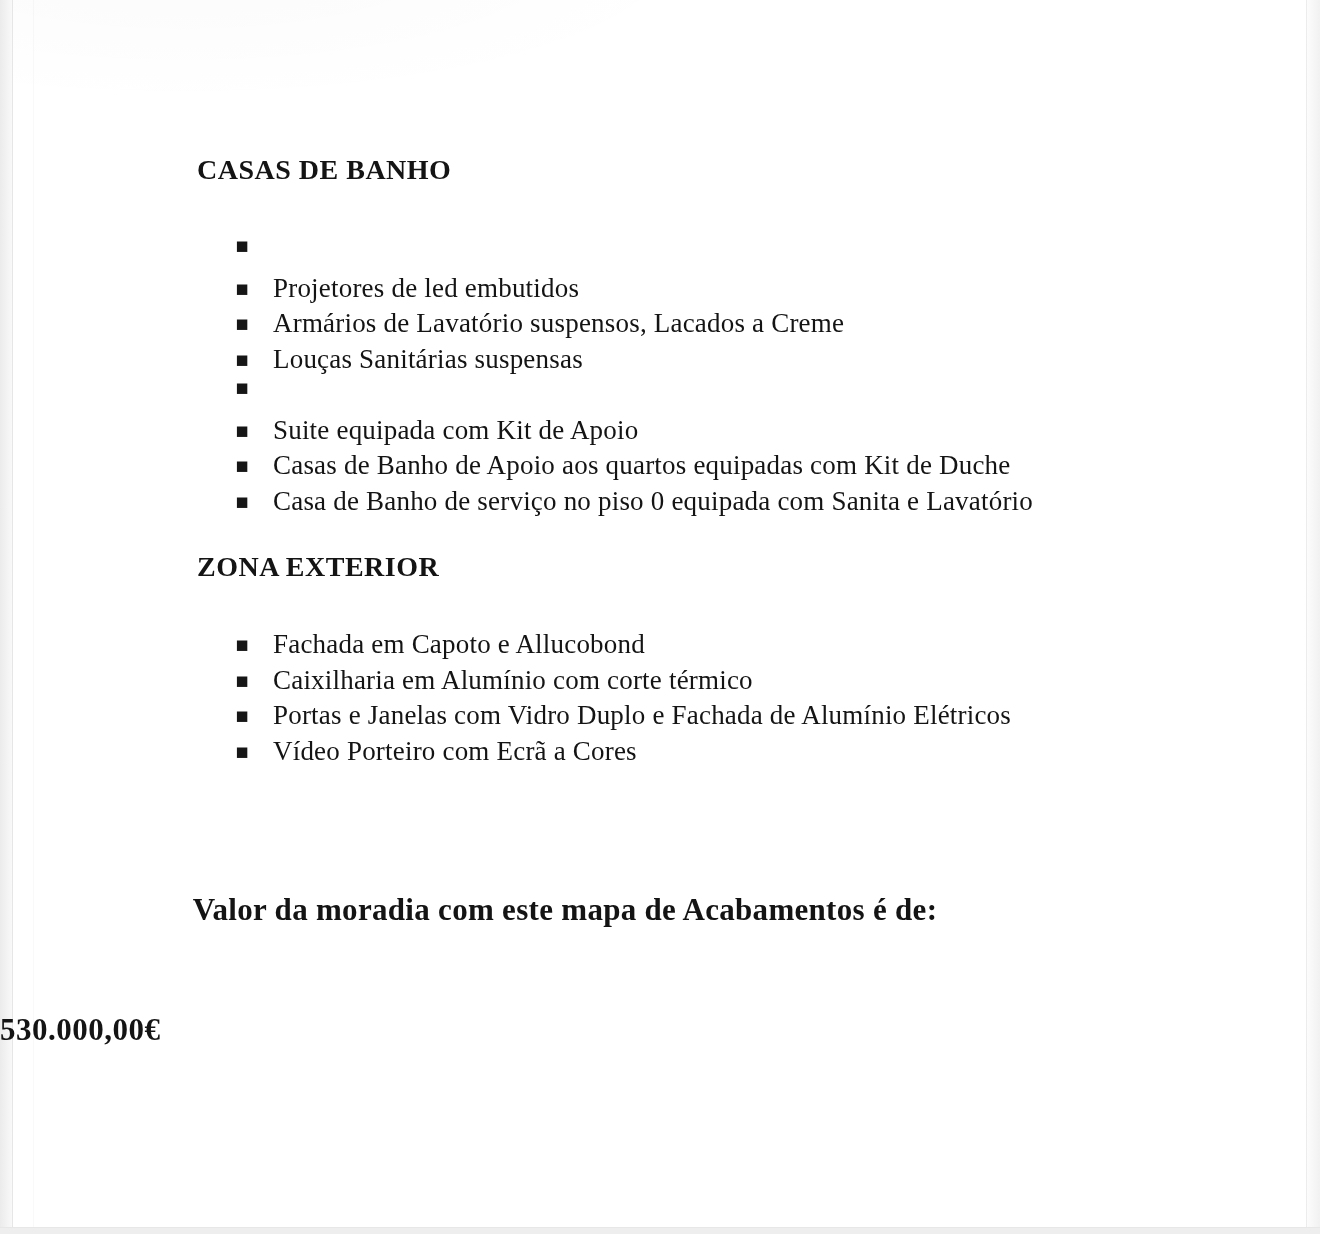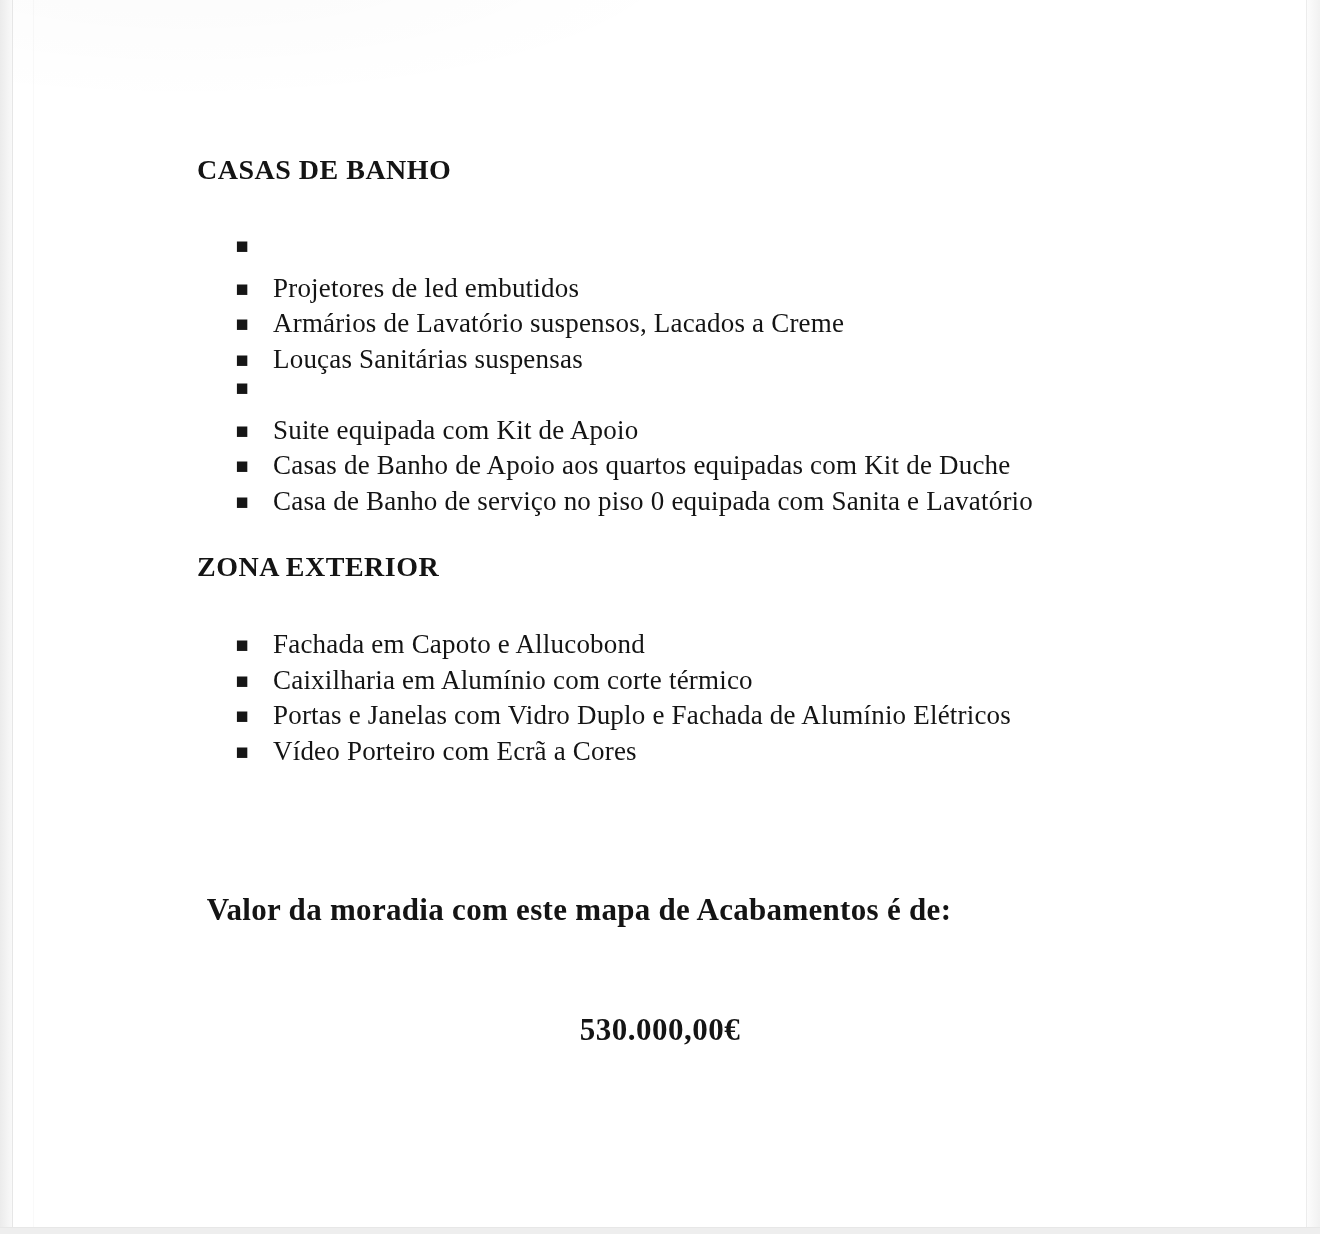--- a/index.html
+++ b/index.html
@@ -95,28 +95,26 @@
 
   .summary-label {
     position: absolute;
     top: 892px;
     left: 0;
     width: 1130px;
     text-align: center;
     font-size: 31px;
     font-weight: bold;
     letter-spacing: 0.3px;
-    padding-left: 14px;
   }
   .summary-price {
     position: absolute;
     top: 1012px;
     left: 0;
     width: 1320px;
-    text-align: center;
     font-size: 31px;
     font-weight: bold;
     letter-spacing: 0.5px;
   }
 </style>
 </head>
 <body>
 
 <div class="page">
 

